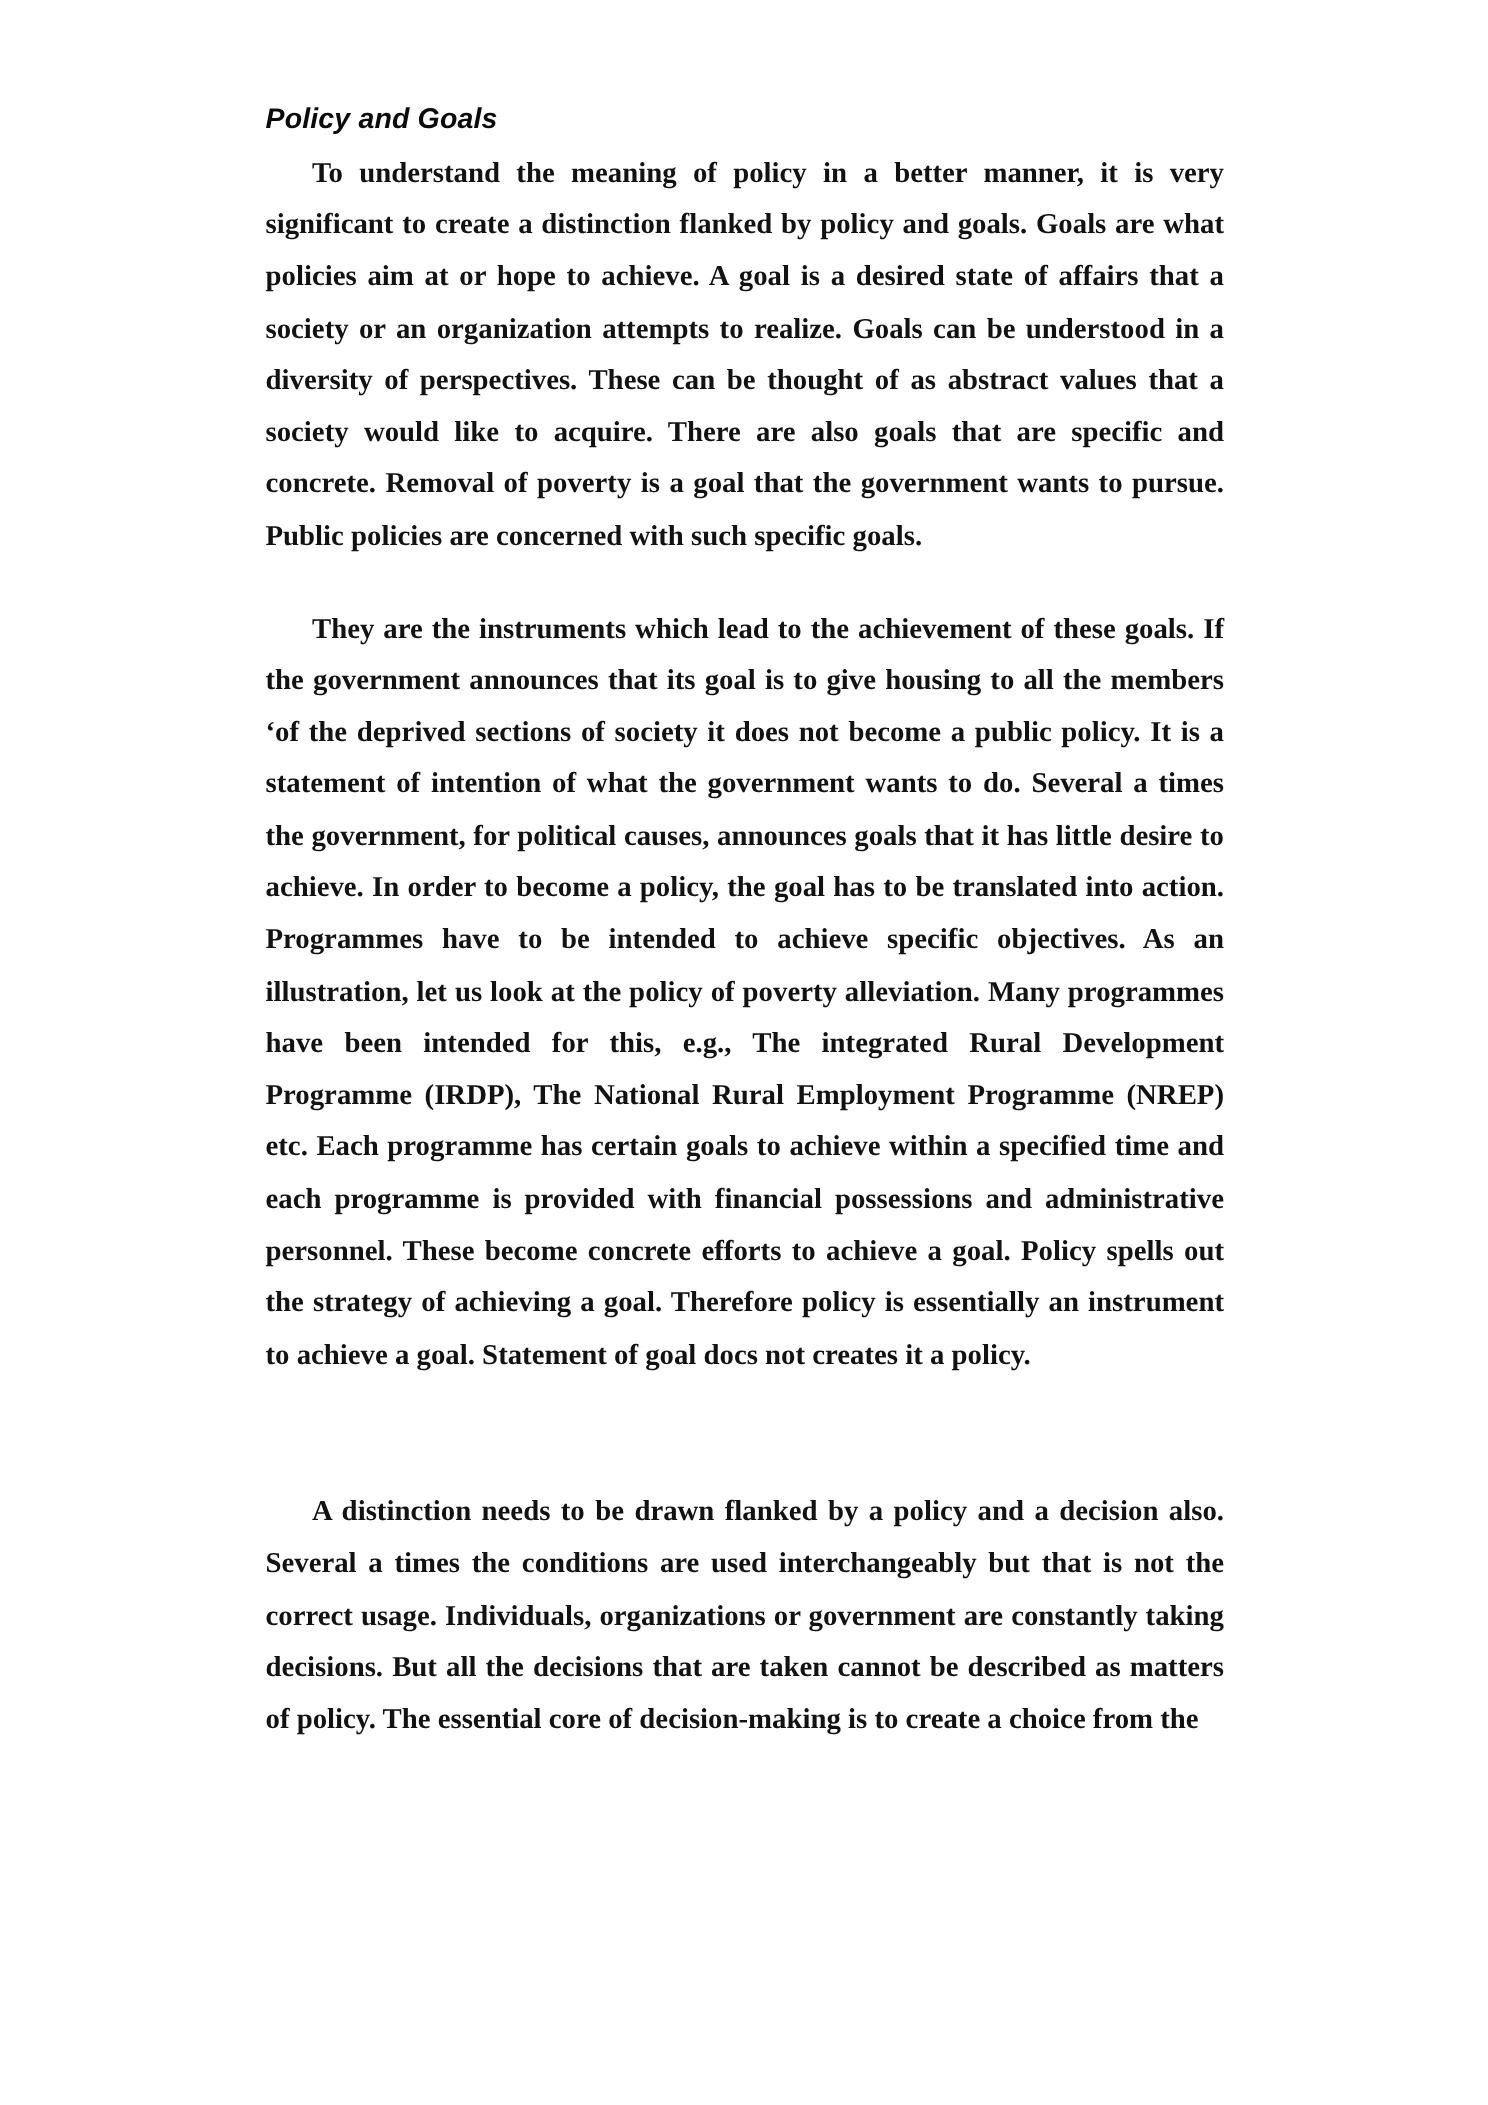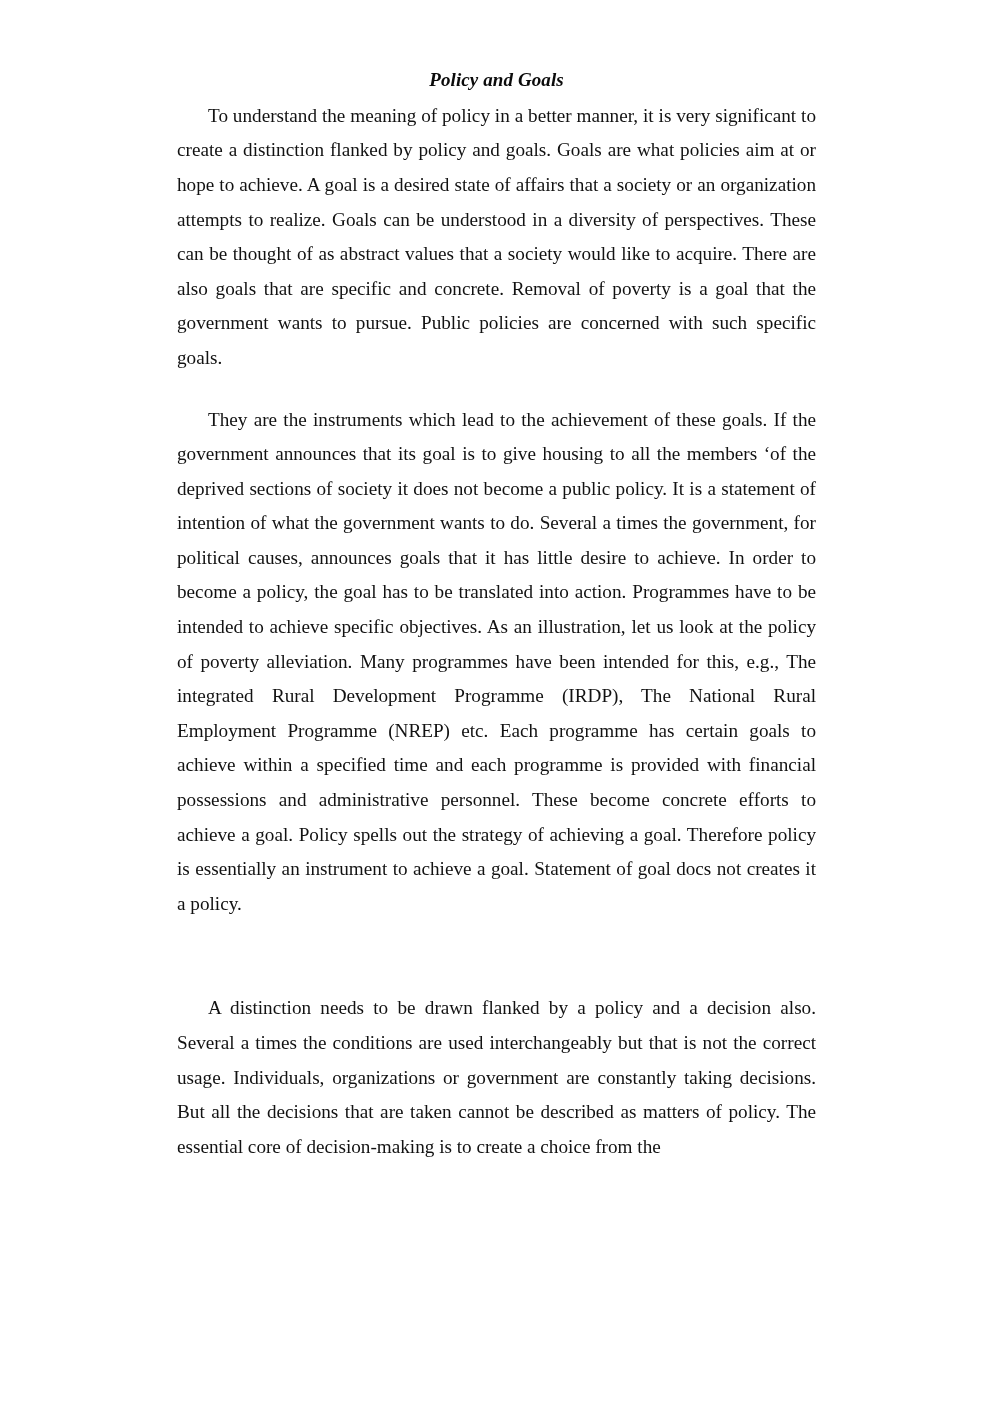--- a/index.html
+++ b/index.html
@@ -18,35 +18,35 @@
   }
 
   .text-column {
     position: absolute;
     left: 177px;
     top: 68px;
     width: 639px;
   }
 
   .section-heading {
-    font-family: Liberation Serif, serif;
+    font-family: Liberation Sans, sans-serif;
     font-size: 19px;
     font-weight: bold;
     font-style: italic;
     color: #0b0b0b;
     line-height: 1.25;
     margin: 0;
-    text-align: center;
+    text-align: left;
     letter-spacing: 0.1px;
   }
 
   .body-paragraph {
     font-family: "Liberation Serif", "DejaVu Serif", serif;
     font-size: 19.2px;
-    font-weight: normal;
+    font-weight: bold;
     color: #121212;
     line-height: 34.6px;
     text-align: justify;
     text-justify: inter-word;
     margin: 0;
     text-indent: 31px;
     -webkit-font-smoothing: antialiased;
   }
 
   

